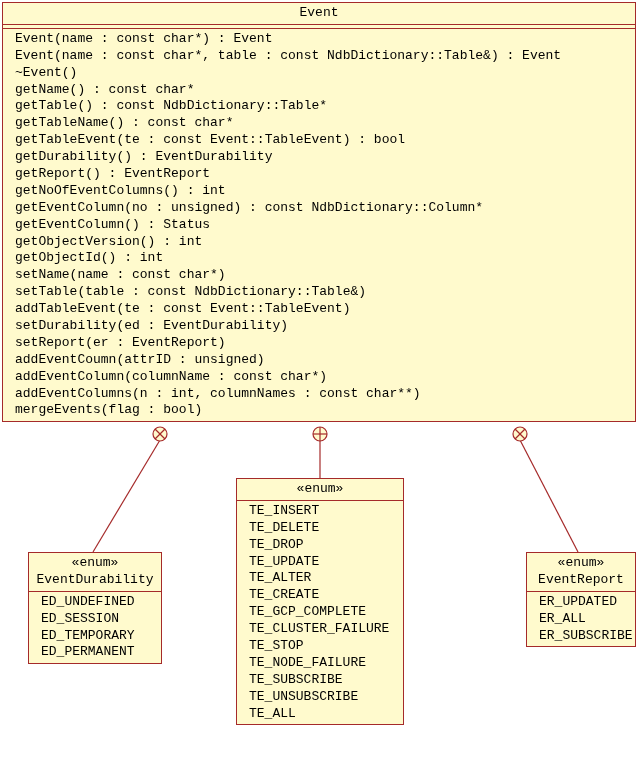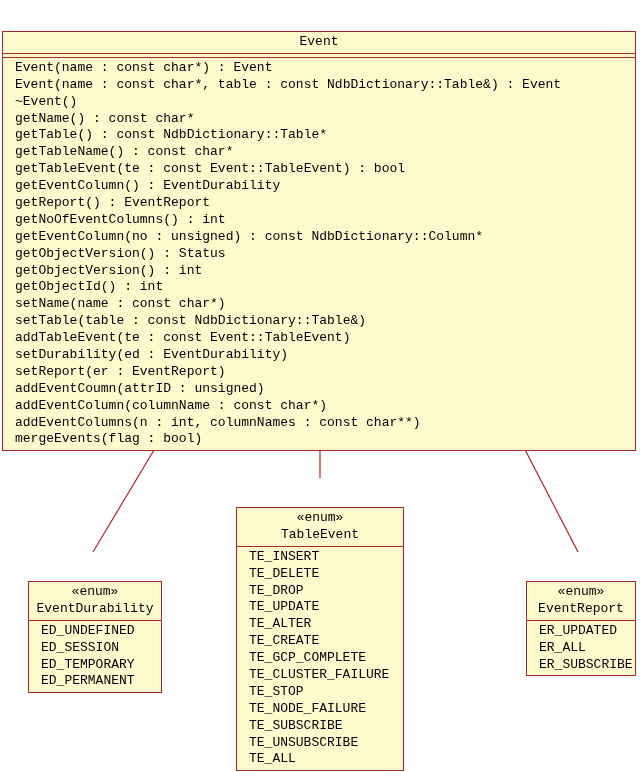--- a/index.html
+++ b/index.html
@@ -10,21 +10,20 @@
     background: white;
     position: relative;
     width: 640px;
     height: 772px;
   }
   .uml-box {
     position: absolute;
     background: #fffacd;
     border: 1.5px solid #a52a2a;
     box-sizing: border-box;
-    margin-top: 29px;
   }
   .uml-title {
     text-align: center;
     border-bottom: 1.5px solid #a52a2a;
     padding: 2px 4px;
     line-height: 1.3;
   }
   .uml-divider {
     border-bottom: 1.5px solid #a52a2a;
     height: 3px;
@@ -71,43 +70,42 @@
   <div class="uml-title">Event</div>
   <div class="uml-divider"></div>
   <div class="uml-body">
       <div class="item">Event(name : const char*) : Event</div>
       <div class="item">Event(name : const char*, table : const NdbDictionary::Table&amp;) : Event</div>
       <div class="item">~Event()</div>
       <div class="item">getName() : const char*</div>
       <div class="item">getTable() : const NdbDictionary::Table*</div>
       <div class="item">getTableName() : const char*</div>
       <div class="item">getTableEvent(te : const Event::TableEvent) : bool</div>
-      <div class="item">getEventColumn() : EventDurability</div>
+      <div class="item">getDurability() : EventDurability</div>
       <div class="item">getReport() : EventReport</div>
       <div class="item">getNoOfEventColumns() : int</div>
       <div class="item">getEventColumn(no : unsigned) : const NdbDictionary::Column*</div>
-      <div class="item">getObjectVersion() : Status</div>
+      <div class="item">getEventColumn() : Status</div>
       <div class="item">getObjectVersion() : int</div>
       <div class="item">getObjectId() : int</div>
       <div class="item">setName(name : const char*)</div>
       <div class="item">setTable(table : const NdbDictionary::Table&amp;)</div>
       <div class="item">addTableEvent(te : const Event::TableEvent)</div>
       <div class="item">setDurability(ed : EventDurability)</div>
       <div class="item">setReport(er : EventReport)</div>
       <div class="item">addEventCoumn(attrID : unsigned)</div>
       <div class="item">addEventColumn(columnName : const char*)</div>
       <div class="item">addEventColumns(n : int, columnNames : const char**)</div>
       <div class="item">mergeEvents(flag : bool)</div>
     </div>
 </div>
 
 <div class="uml-box" style="left:236px; top:478px; width:168px;">
   <div class="uml-title">
     <div>«enum»</div>
-    <div>TableEvent</div>
   </div>
   <div class="uml-body">
       <div class="item">TE_INSERT</div>
       <div class="item">TE_DELETE</div>
       <div class="item">TE_DROP</div>
       <div class="item">TE_UPDATE</div>
       <div class="item">TE_ALTER</div>
       <div class="item">TE_CREATE</div>
       <div class="item">TE_GCP_COMPLETE</div>
       <div class="item">TE_CLUSTER_FAILURE</div>

